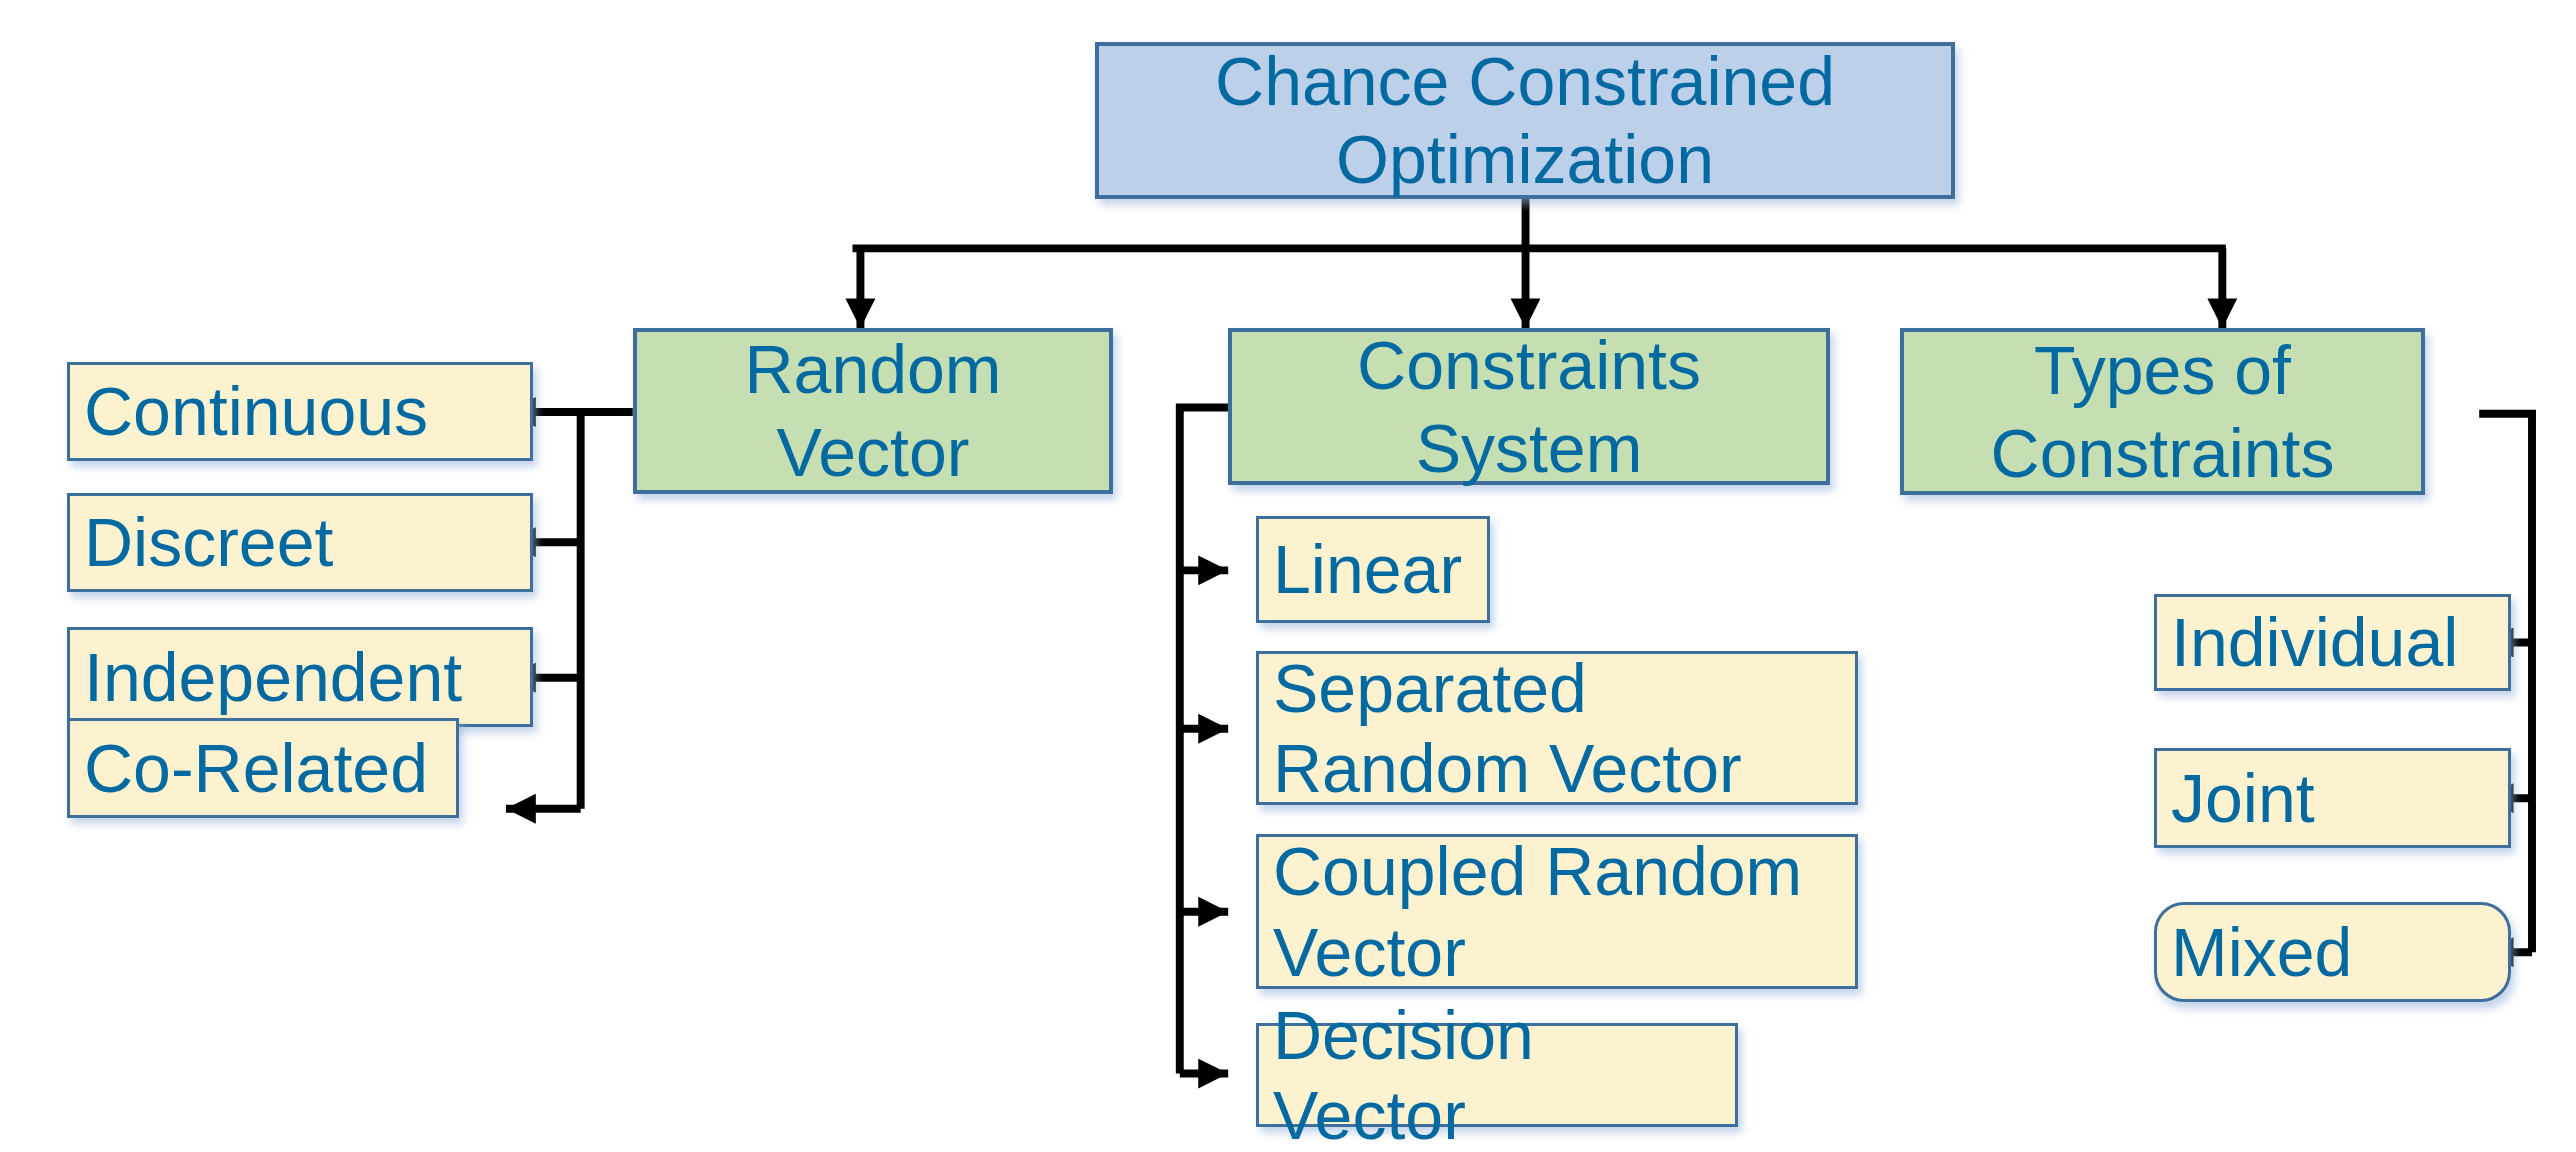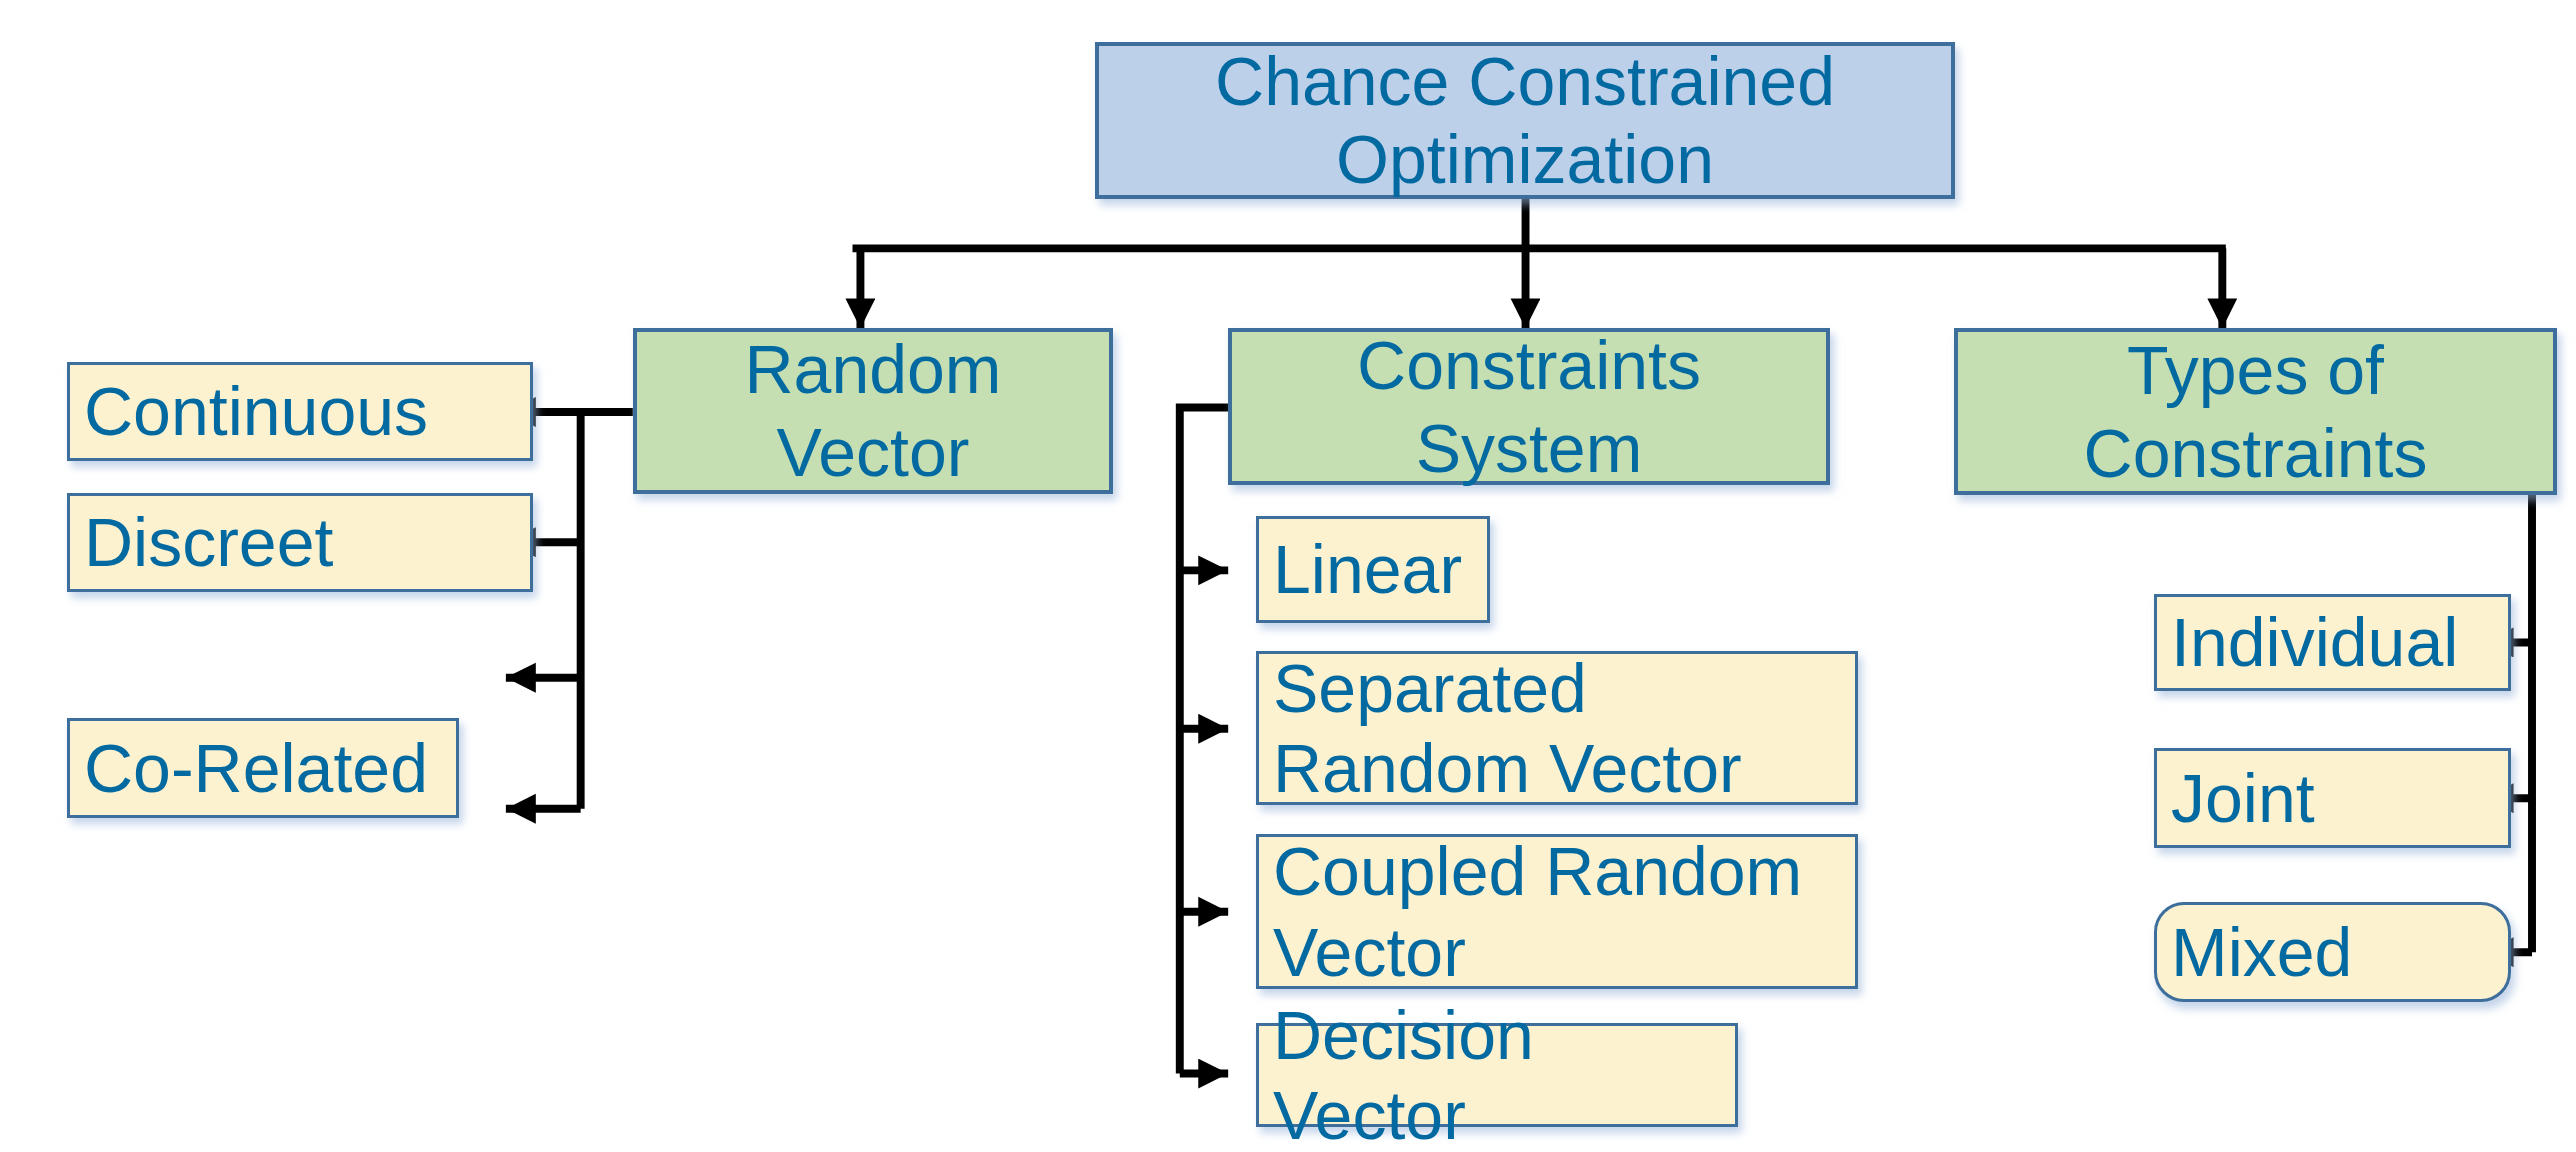--- a/index.html
+++ b/index.html
@@ -82,30 +82,33 @@
   </div>
 
   <div class="node branch" style="left:633px;top:328px;width:480px;height:166px;">
     <span class="label">Random
 Vector</span>
   </div>
   <div class="node branch" style="left:1228px;top:328px;width:602px;height:157px;">
     <span class="label">Constraints
 System</span>
   </div>
-  <div class="node branch" style="left:1954px;top:328px;width:603px;height:167px;">
+  <div class="node branch" style="left:1900px;top:328px;width:525px;height:167px;">
     <span class="label">Types of
 Constraints</span>
   </div>
 
   <div class="node leaf" style="left:39px;top:362px;width:466px;height:99px;">
     <span class="label">Continuous</span>
   </div>
   <div class="node leaf" style="left:39px;top:493px;width:466px;height:99px;">
     <span class="label">Discreet</span>
+  </div>
+  <div class="node leaf" style="left:39px;top:627px;width:466px;height:100px;">
+    <span class="label">Independent</span>
   </div>
   <div class="node leaf" style="left:39px;top:718px;width:392px;height:100px;">
     <span class="label">Co-Related</span>
   </div>
 
   <div class="node leaf" style="left:1228px;top:516px;width:234px;height:107px;">
     <span class="label">Linear</span>
   </div>
   <div class="node leaf" style="left:1228px;top:651px;width:602px;height:154px;">
     <span class="label">Separated

